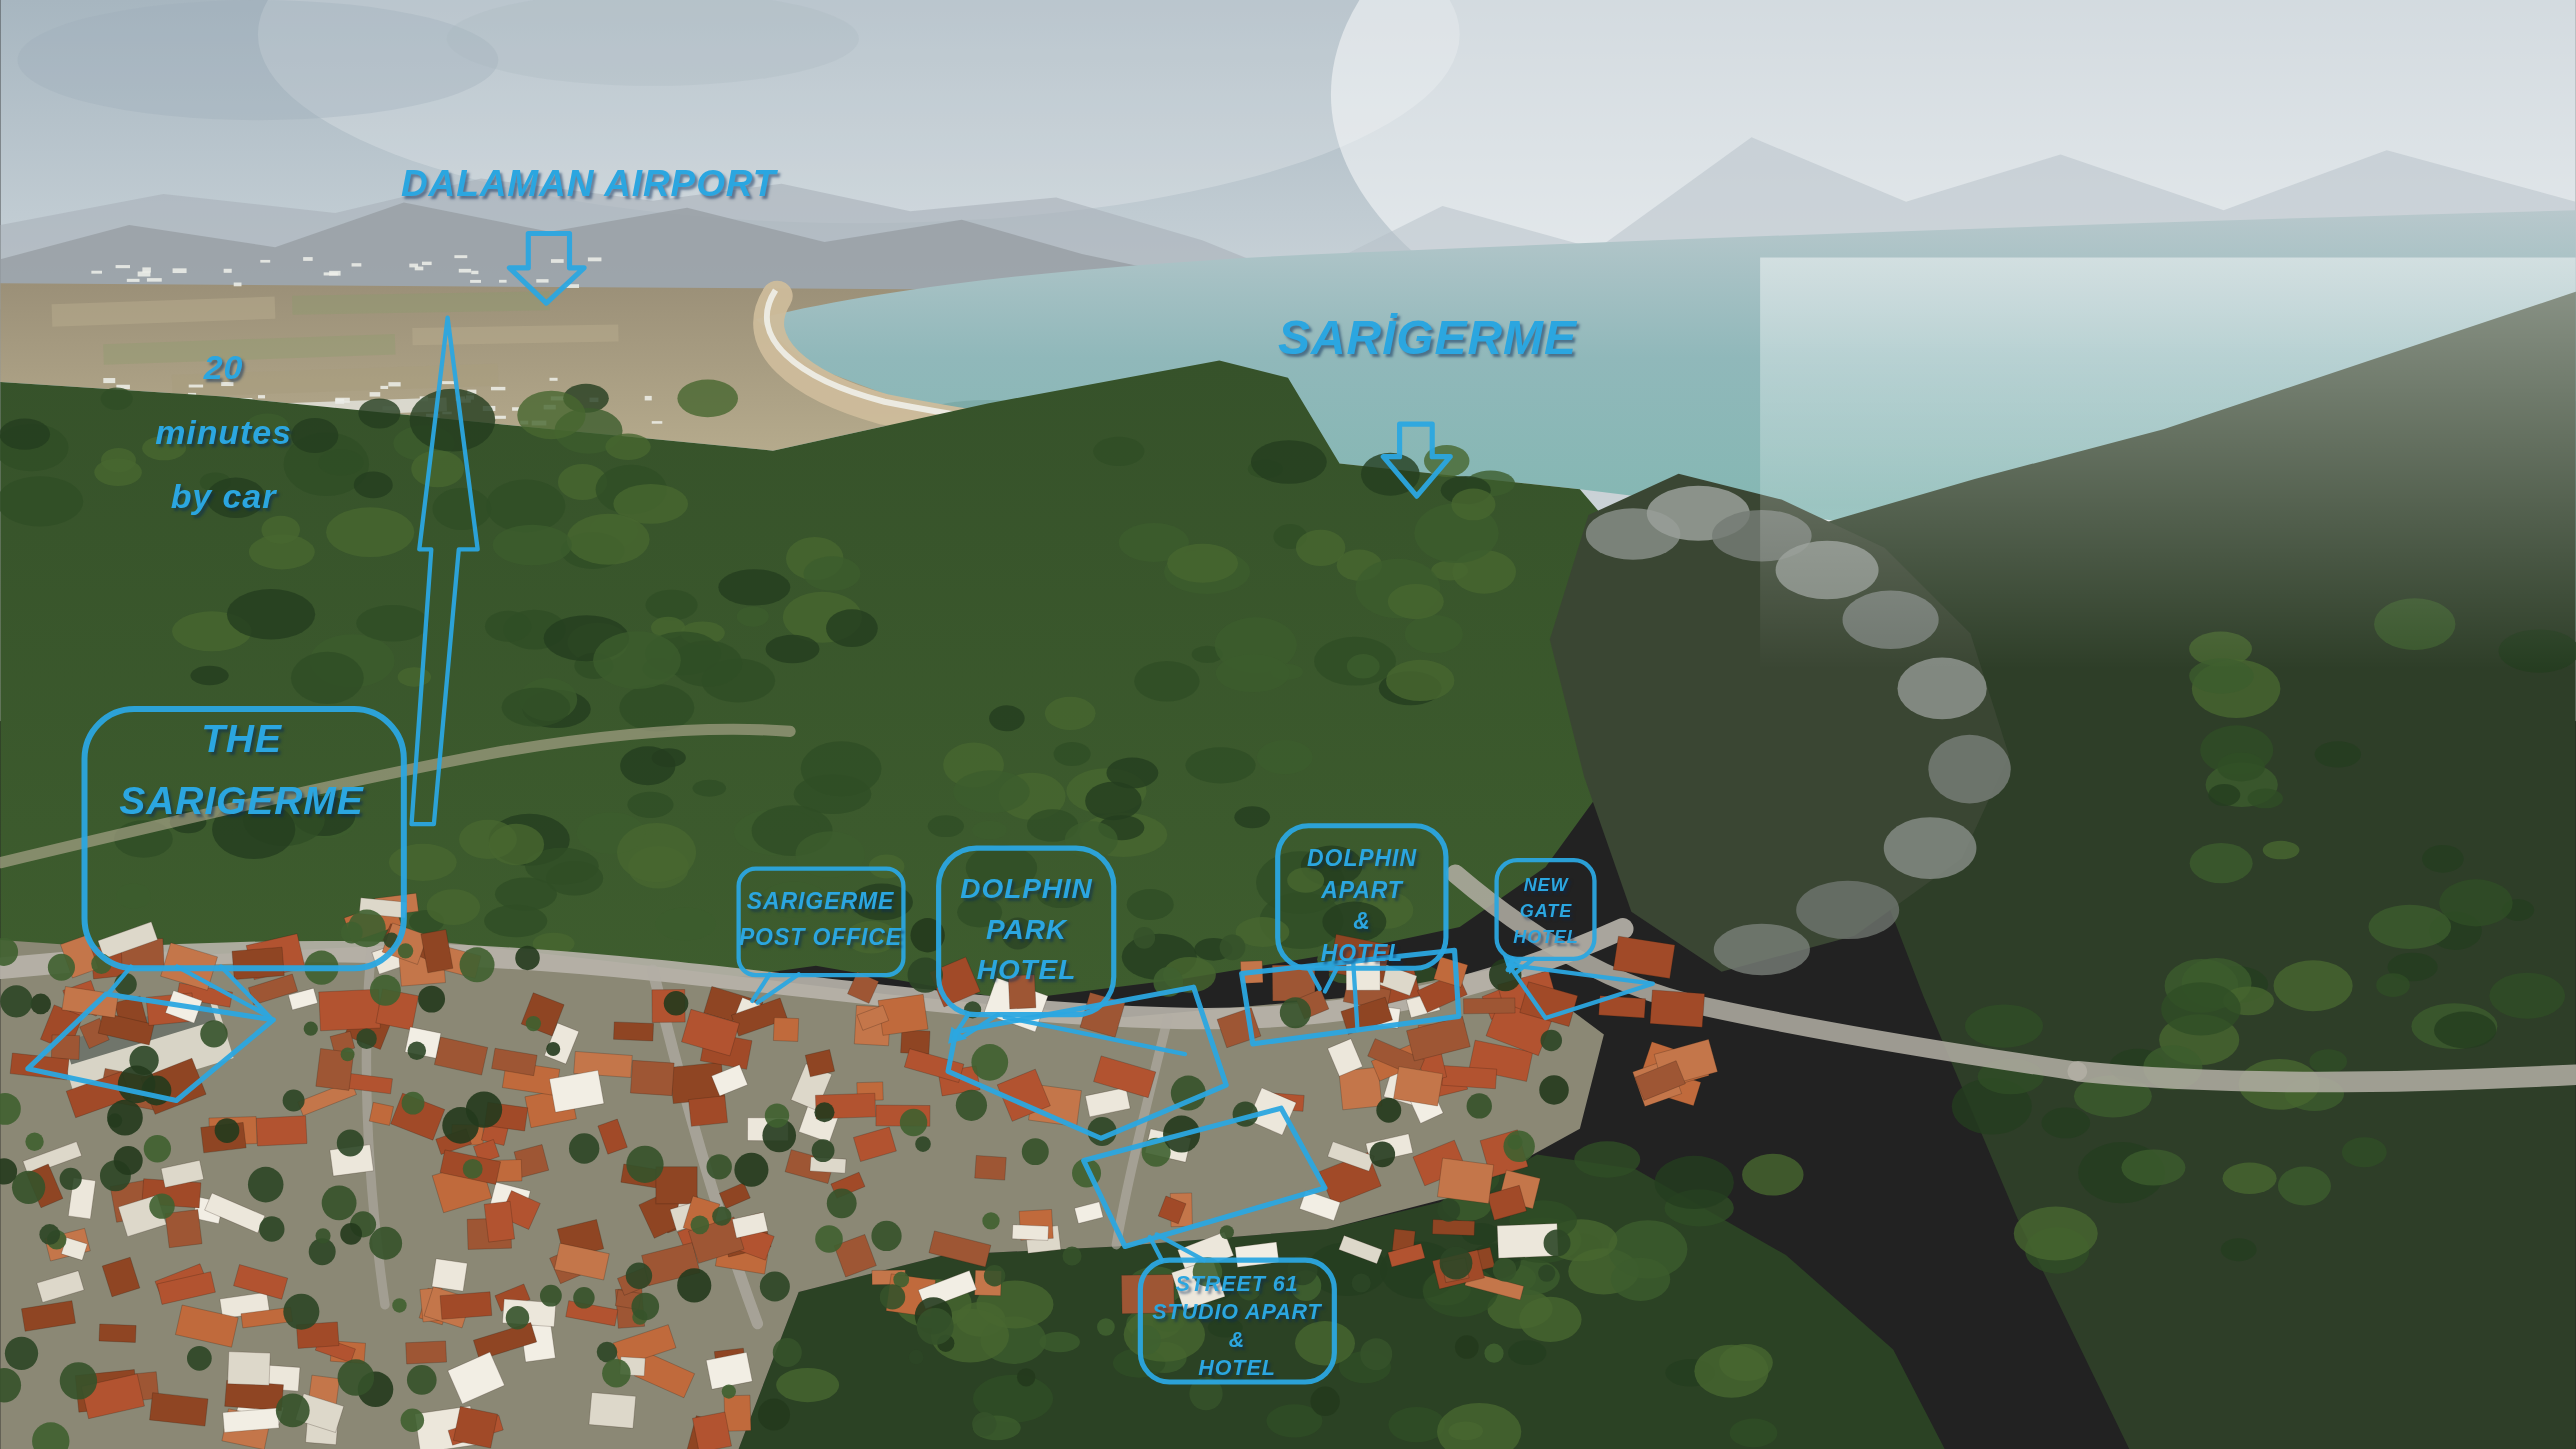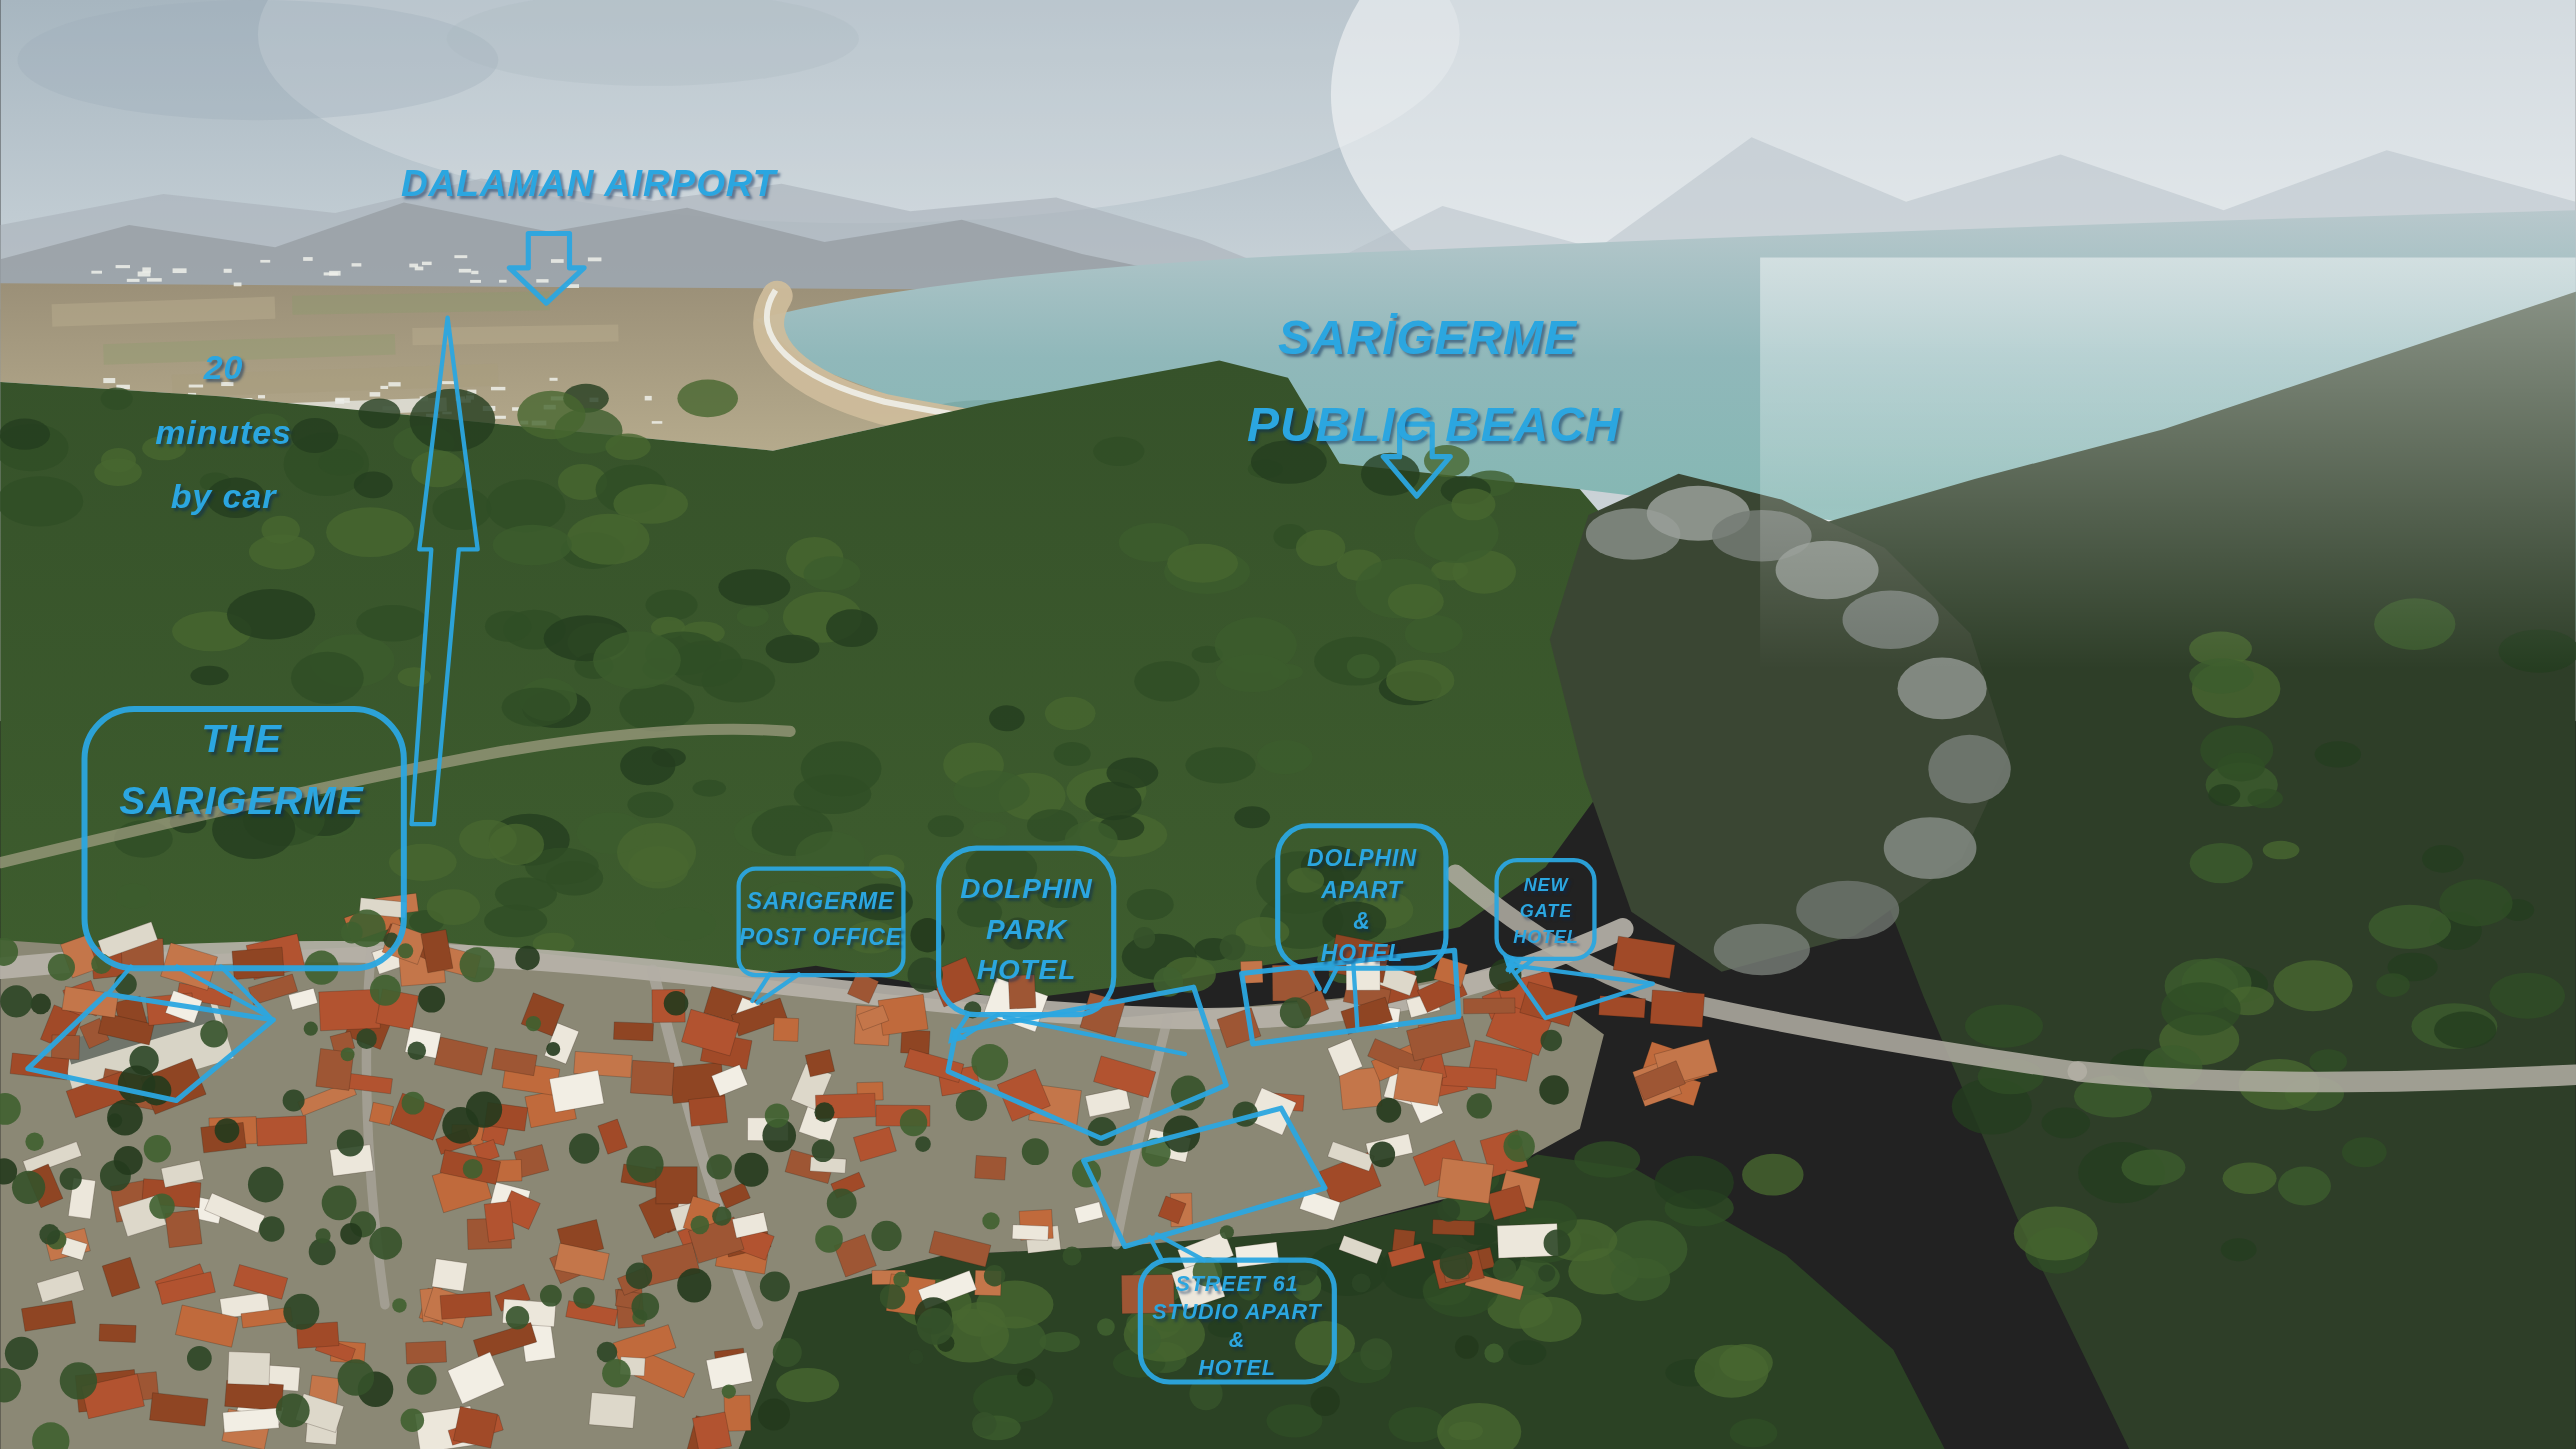--- a/index.html
+++ b/index.html
@@ -958,21 +958,20 @@
   <div class="lbl" id="lab-airport">
     <div>DALAMAN AIRPORT</div>
   </div>
   <div class="lbl" id="lab-time">
     <div>20</div>
     <div>minutes</div>
     <div>by car</div>
   </div>
   <div class="lbl" id="lab-beach">
     <div>SARİGERME</div>
-    <div>PUBLIC BEACH</div>
   </div>
   <div class="lbl" id="lab-inn">
     <div>THE</div>
     <div>SARIGERME</div>
   </div>
   <div class="lbl" id="lab-post">
     <div>SARIGERME</div>
     <div>POST OFFICE</div>
   </div>
   <div class="lbl" id="lab-dpark">

